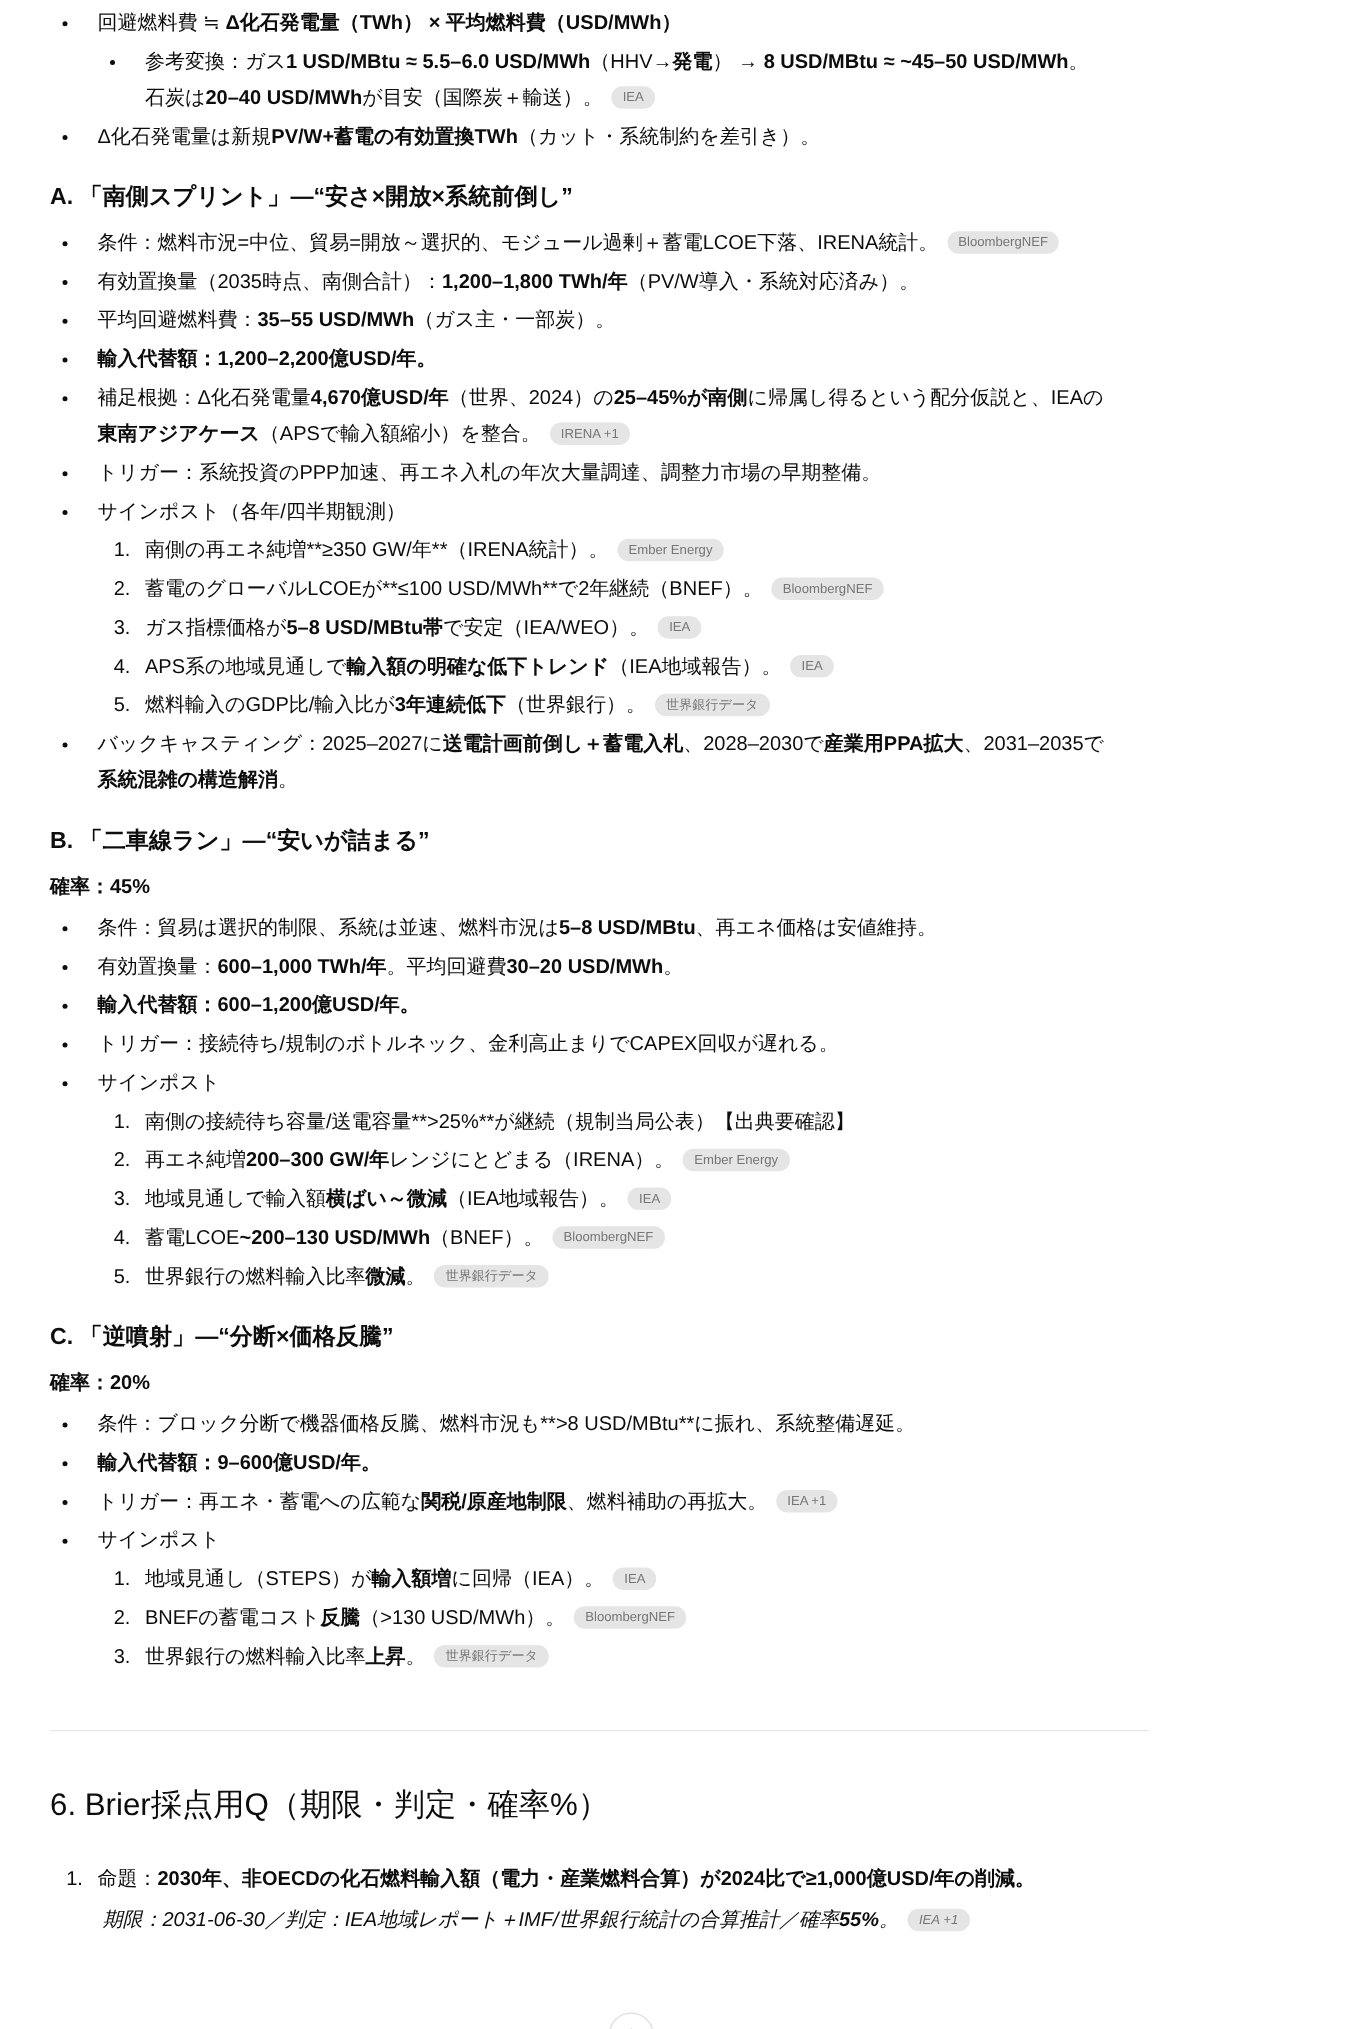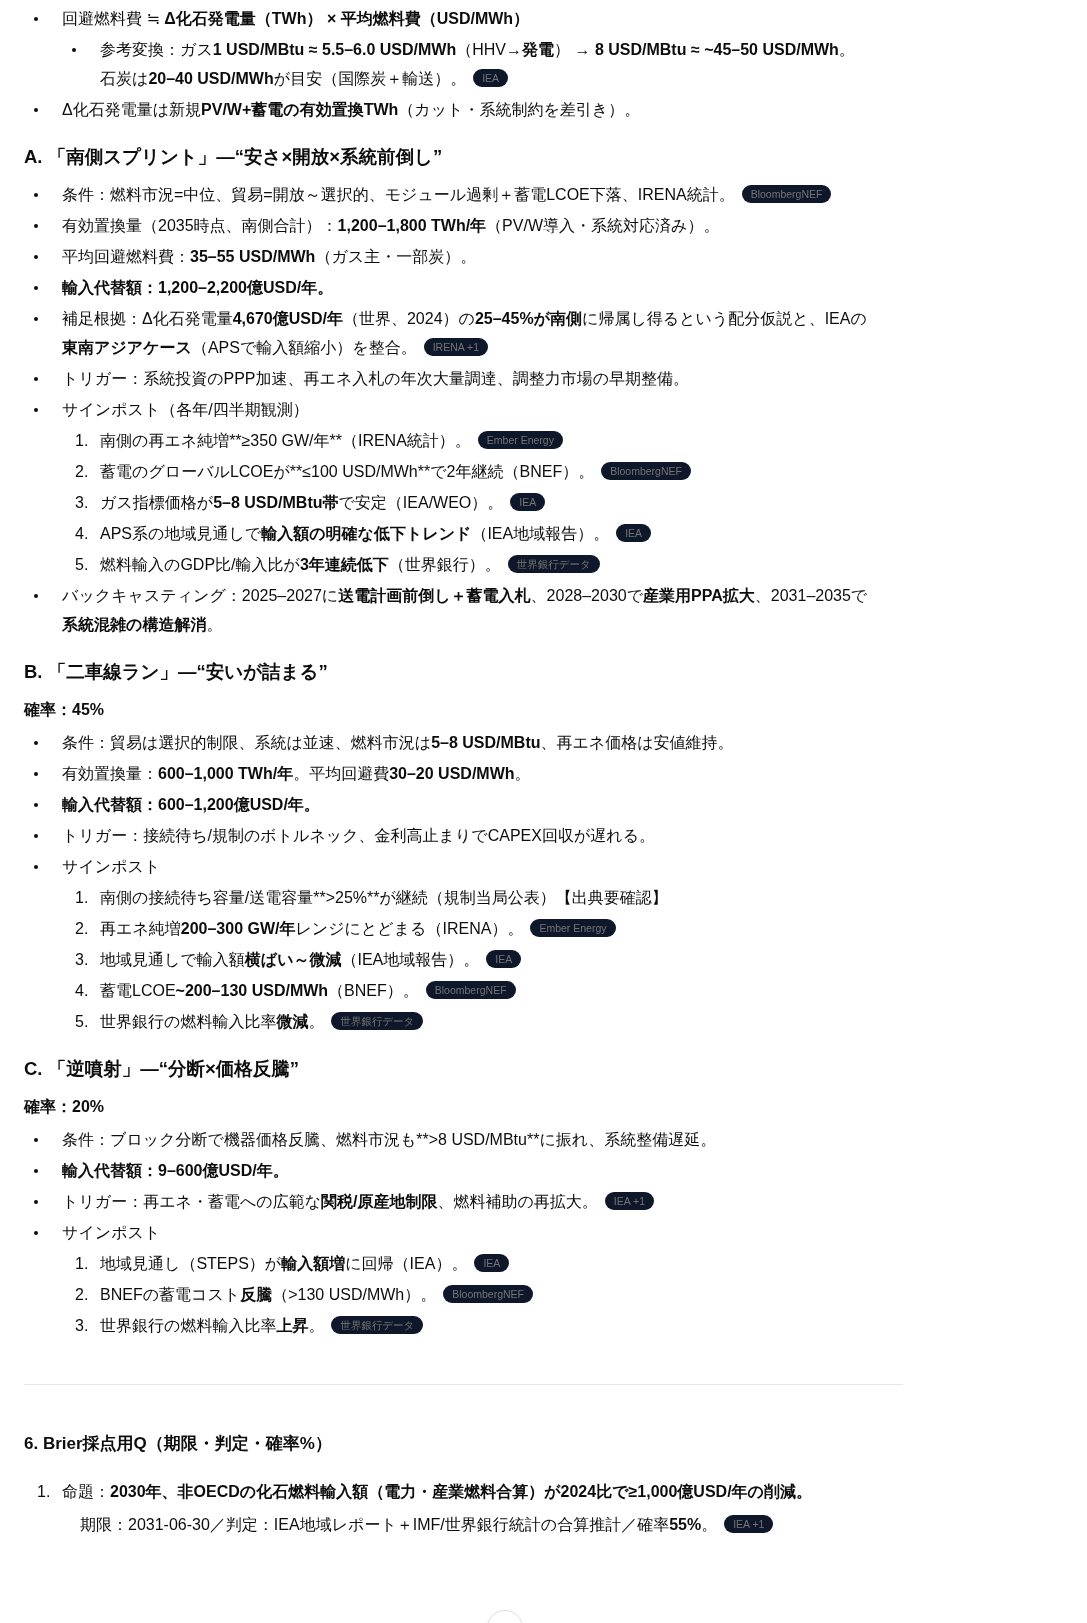--- a/index.html
+++ b/index.html
@@ -3,39 +3,39 @@
 <meta charset="utf-8">
 <style>
   * { box-sizing: border-box; }
   html,body { margin:0; padding:0; }
   body {
     width:1087px; height:1623px; position:relative; overflow:hidden;
     background:#ffffff; color:#0d0d0d;
     font-family:"Liberation Sans","DejaVu Sans",sans-serif;
     font-size:16px;
   }
-  .doc { position:absolute; left:24px; top:4px; width:845px; }
+  .doc { position:absolute; left:40px; top:4px; width:845px; }
   .b { font-weight:700; }
   ul, ol { list-style:none; margin:0; padding:0; }
   li { position:relative; padding-left:38px; margin-bottom:2px; line-height:29px; }
   ul > li::before {
     content:""; position:absolute; left:10px; top:13px;
     width:4px; height:4px; border-radius:50%; background:#0d0d0d;
   }
   .l2 { margin:2px 0 2px 0; }
   .marker { position:absolute; left:13px; top:0; }
   h3 { font-size:18.5px; font-weight:700; margin:20px 0 10px; line-height:26px; }
-  h2 { font-size:17px; font-weight:700; margin:42px 0 16px; line-height:34px; }
+  h2 { font-size:25px; font-weight:400; margin:42px 0 28px; line-height:34px; }
   .prob { font-weight:700; margin:0 0 4px; line-height:29px; }
   .badge {
     display:inline-block; vertical-align:2px; margin-left:7px;
-    background:#0f172a; color:#757575; font-size:10.5px; line-height:18px;
+    background:#e5e5e5; color:#757575; font-size:10.5px; line-height:18px;
     padding:0 9px; border-radius:9px; white-space:nowrap; cursor:pointer;
   }
-  .cont { margin-left:18px; margin-top:4px; line-height:29px; }
+  .cont { margin-left:4px; margin-top:4px; line-height:29px;font-style:italic; }
   hr.sep { border:none; border-top:1px solid #e6e6e6; width:879px; margin:44px 0 0; }
   .scroll-btn {
     position:absolute; left:487px; top:1610px; width:36px; height:36px;
     border-radius:50%; background:#fff; border:1px solid #e0e0e0;
     box-shadow:0 1px 4px rgba(0,0,0,0.06);
     display:flex; align-items:center; justify-content:center;
     font-size:16px; color:#0d0d0d; cursor:pointer;
   }
 </style>
 </head>

